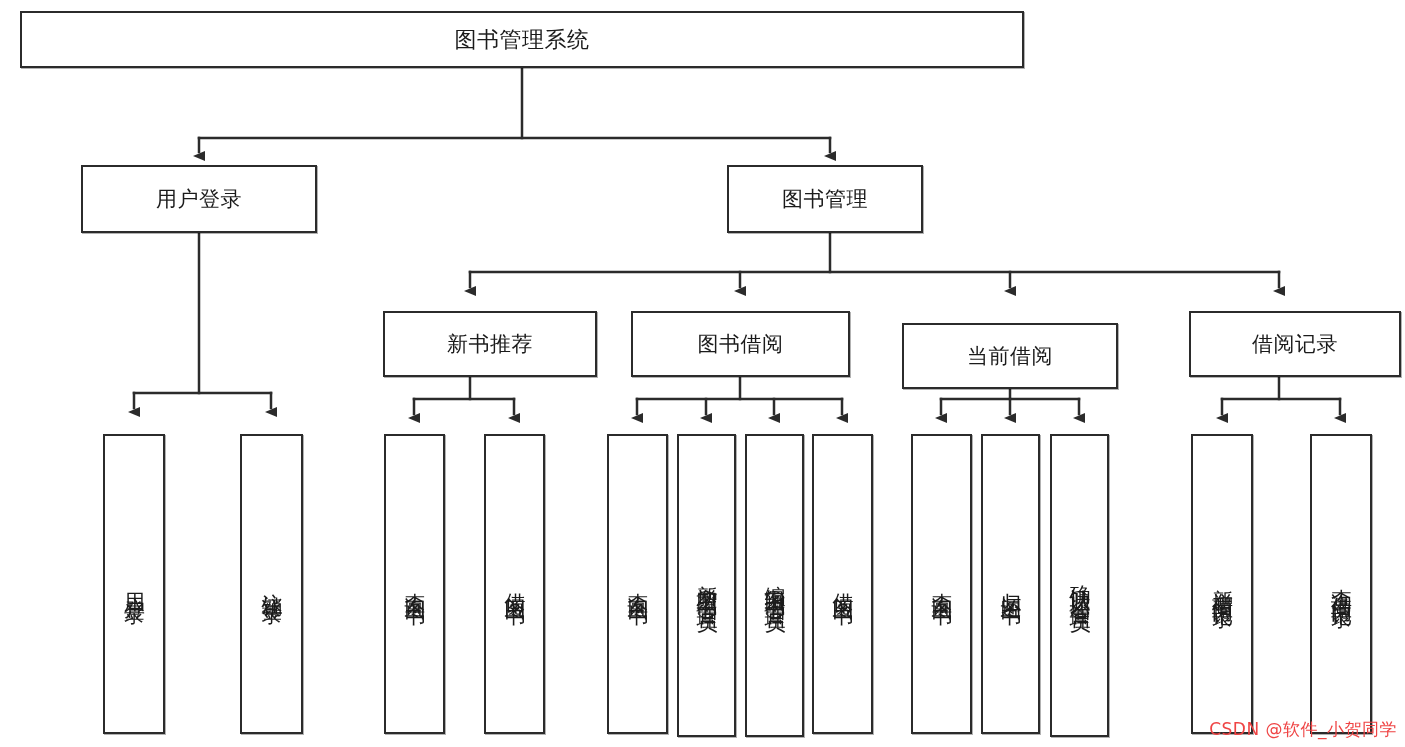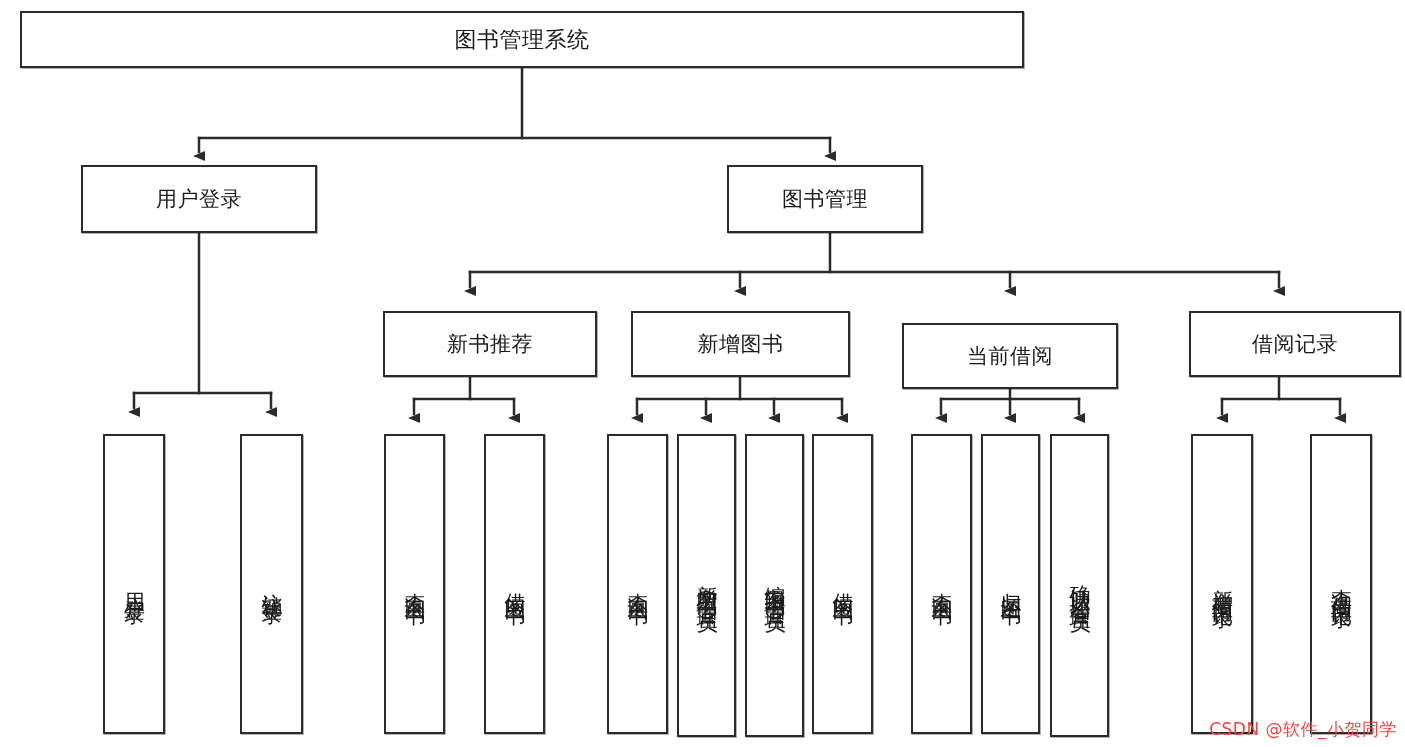--- a/index.html
+++ b/index.html
@@ -141,21 +141,21 @@
 
   <div class="node horiz" style="left:711px; top:165px; width:196px; height:68px;margin-left:16px;">
     <span class="node-label">图书管理</span>
   </div>
 
   <div class="node horiz" style="left:363px; top:311px; width:214px; height:66px;margin-left:20px;">
     <span class="node-label">新书推荐</span>
   </div>
 
   <div class="node horiz" style="left:631px; top:311px; width:219px; height:66px;">
-    <span class="node-label">新增图书</span>
+    <span class="node-label">图书借阅</span>
   </div>
 
   <div class="node horiz" style="left:902px; top:323px; width:216px; height:66px;">
     <span class="node-label">当前借阅</span>
   </div>
 
   <div class="node horiz" style="left:1173px; top:311px; width:212px; height:66px;margin-left:16px;">
     <span class="node-label">借阅记录</span>
   </div>
 

